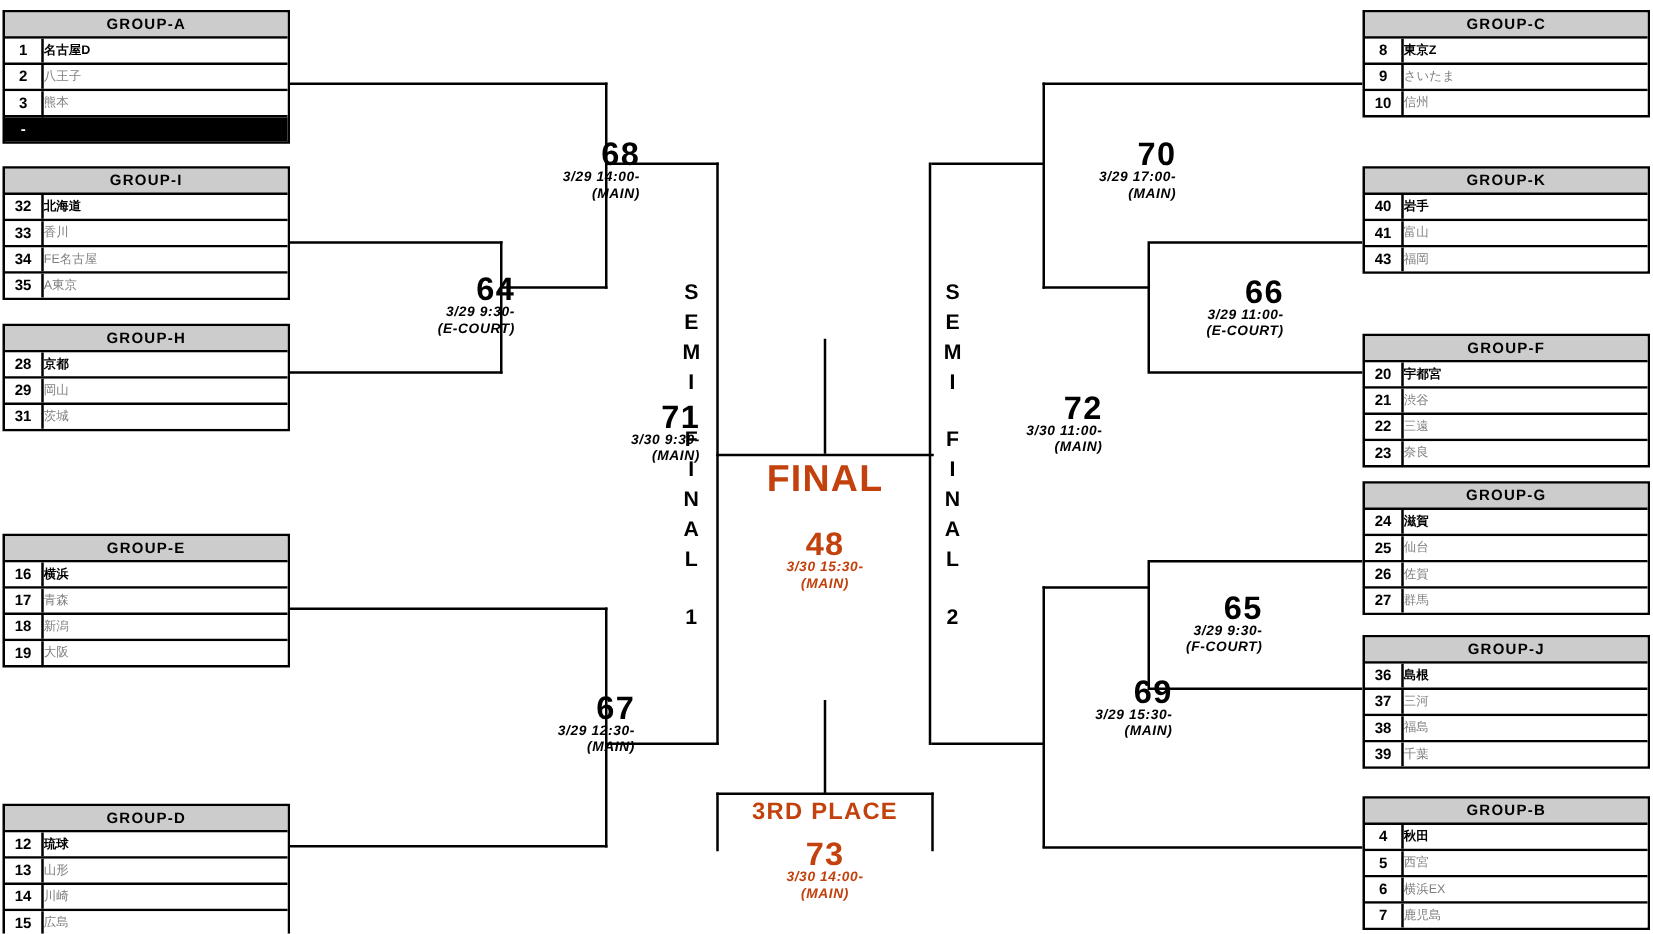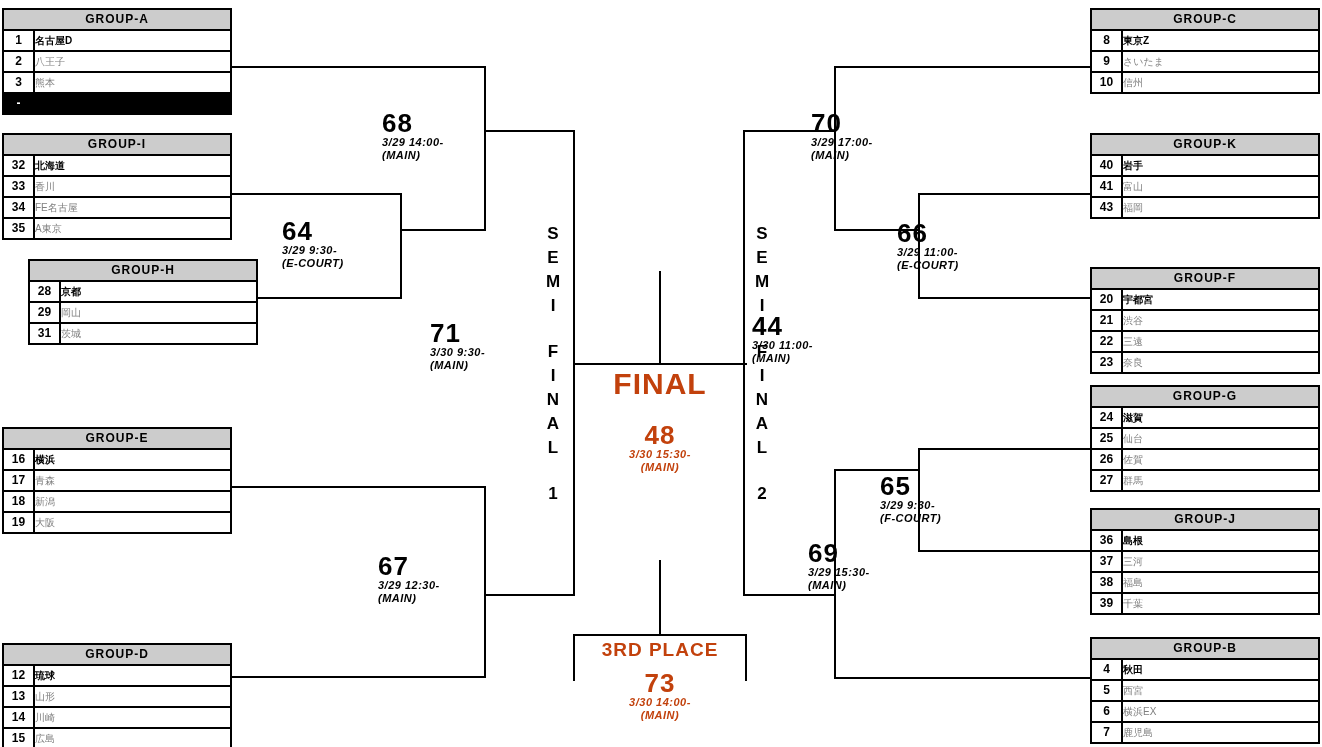--- a/index.html
+++ b/index.html
@@ -16,21 +16,21 @@
   .grow{display:flex;height:19px;border-bottom:2px solid #000;background:#fff;}
   .grow:last-child{border-bottom:none;}
   .gnum{width:31px;border-right:2px solid #000;text-align:center;
     font-weight:bold;font-size:12px;line-height:19px;color:#000;flex:0 0 auto;box-sizing:border-box;}
   .gteam{flex:1;text-align:left;font-size:10px;line-height:19px;color:#7f7f7f;overflow:hidden;white-space:nowrap;}
   .grow.winner .gteam{font-weight:bold;color:#000;}
   .grow.black{background:#000;}
   .grow.black .gnum{color:#fff;border-right-color:#000;}
   .grow.black .gteam{color:#fff;}
   
-  .match{position:absolute;width:130px;text-align:left;color:#000;}
+  .match{position:absolute;width:130px;text-align:right;color:#000;}
   .mnum{font-weight:bold;font-size:26px;line-height:26px;letter-spacing:1px;}
   .mdt,.mcourt{font-weight:bold;font-style:italic;font-size:11px;line-height:13px;letter-spacing:0.5px;}
   
   .bigblock{position:absolute;text-align:center;color:#c2410c;}
   .ftitle{font-weight:bold;font-size:30px;line-height:32px;letter-spacing:1px;}
   .ttitle{font-weight:bold;font-size:19px;line-height:21px;letter-spacing:1px;}
   .gap20{height:22px;} .gap10{height:10px;}
   
   .vcol{position:absolute;width:22px;}
   .vletter{height:24px;text-align:center;font-weight:bold;font-size:17px;line-height:24px;color:#000;}
@@ -121,21 +121,21 @@
       </div>
       <div class="grow normal">
         <div class="gnum">34</div>
         <div class="gteam">FE名古屋</div>
       </div>
       <div class="grow normal">
         <div class="gnum">35</div>
         <div class="gteam">A東京</div>
       </div>
     </div>
-    <div class="gtable" style="left: 2px; top: 259px; margin-left: 26px;">
+    <div class="gtable" style="left: 2px; top: 259px;">
       <div class="ghead">GROUP-H</div>
       <div class="grow winner">
         <div class="gnum">28</div>
         <div class="gteam">京都</div>
       </div>
       <div class="grow normal">
         <div class="gnum">29</div>
         <div class="gteam">岡山</div>
       </div>
       <div class="grow normal">
@@ -311,21 +311,21 @@
       <div class="mnum">70</div>
       <div class="mdt">3/29 17:00-</div>
       <div class="mcourt">(MAIN)</div>
     </div>
     <div class="match" style="left: 897px; top: 220px;">
       <div class="mnum">66</div>
       <div class="mdt">3/29 11:00-</div>
       <div class="mcourt">(E-COURT)</div>
     </div>
     <div class="match" style="left: 752px; top: 313px;">
-      <div class="mnum">44</div>
+      <div class="mnum">72</div>
       <div class="mdt">3/30 11:00-</div>
       <div class="mcourt">(MAIN)</div>
     </div>
     <div class="match" style="left: 880px; top: 473px;">
       <div class="mnum">65</div>
       <div class="mdt">3/29 9:30-</div>
       <div class="mcourt">(F-COURT)</div>
     </div>
     <div class="match" style="left: 808px; top: 540px;">
       <div class="mnum">69</div>

